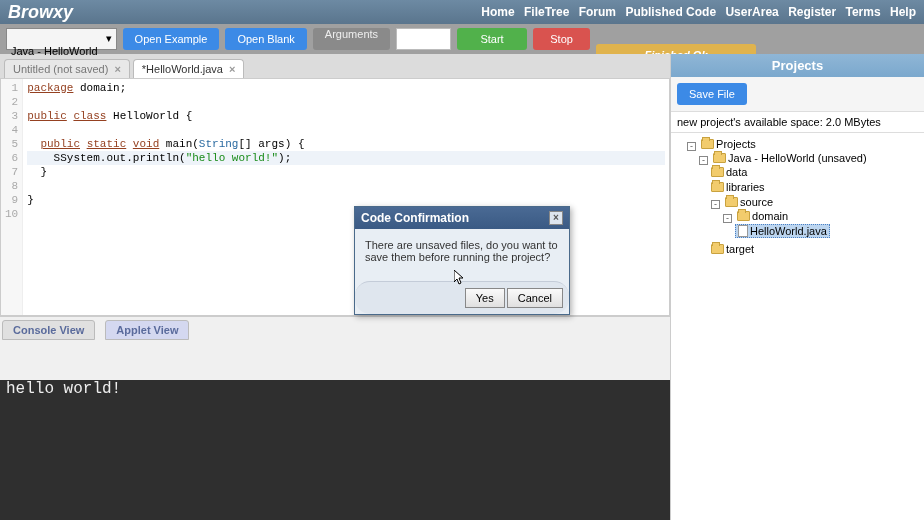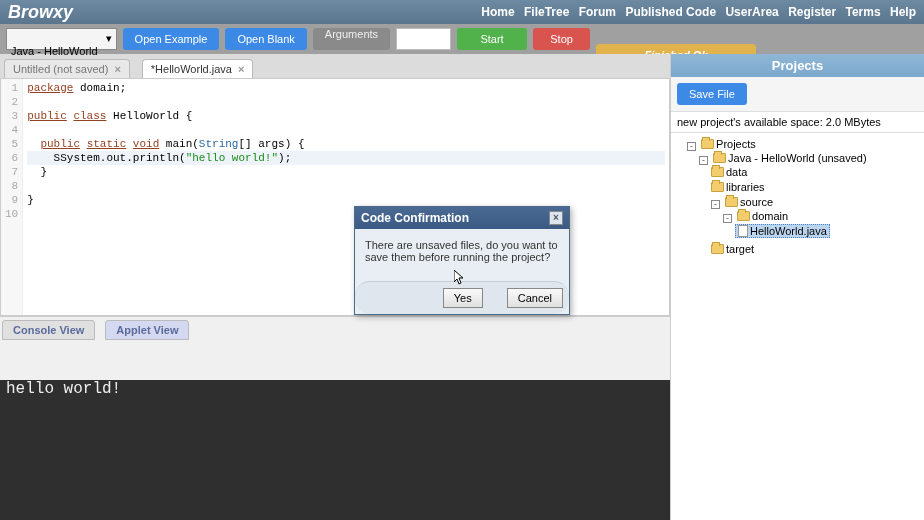--- a/index.html
+++ b/index.html
@@ -85,21 +85,21 @@
   border-left: 1px solid #ccc;
   display: flex;
   flex-direction: column;
 }
 .tabs {
   background: #dcdcdc;
   height: 24px;
   display: flex;
   align-items: flex-end;
   padding: 0 4px;
-  gap: 12px;
+  gap: 3px;
 }
 .tab {
   background: #e8e8e8;
   border: 1px solid #bbb;
   border-bottom: none;
   border-radius: 4px 4px 0 0;
   padding: 3px 8px;
   font-size: 11px;
   color: #777;
   display: flex;
@@ -259,21 +259,21 @@
 .modal-body {
   padding: 10px 10px 18px 10px;
   font-size: 11px;
   color: #333;
 }
 .modal-footer {
   background: #dfe6ee;
   padding: 6px;
   display: flex;
   justify-content: flex-end;
-  gap: 24px;
+  gap: 2px;
   border-top: 1px solid #c4ccd8;
   border-radius: 15px;
 }
 .modal-footer button {
   background: linear-gradient(#fafafa, #e0e0e0);
   border: 1px solid #888;
   padding: 3px 10px;
   font-size: 11px;
   cursor: pointer;
 }

